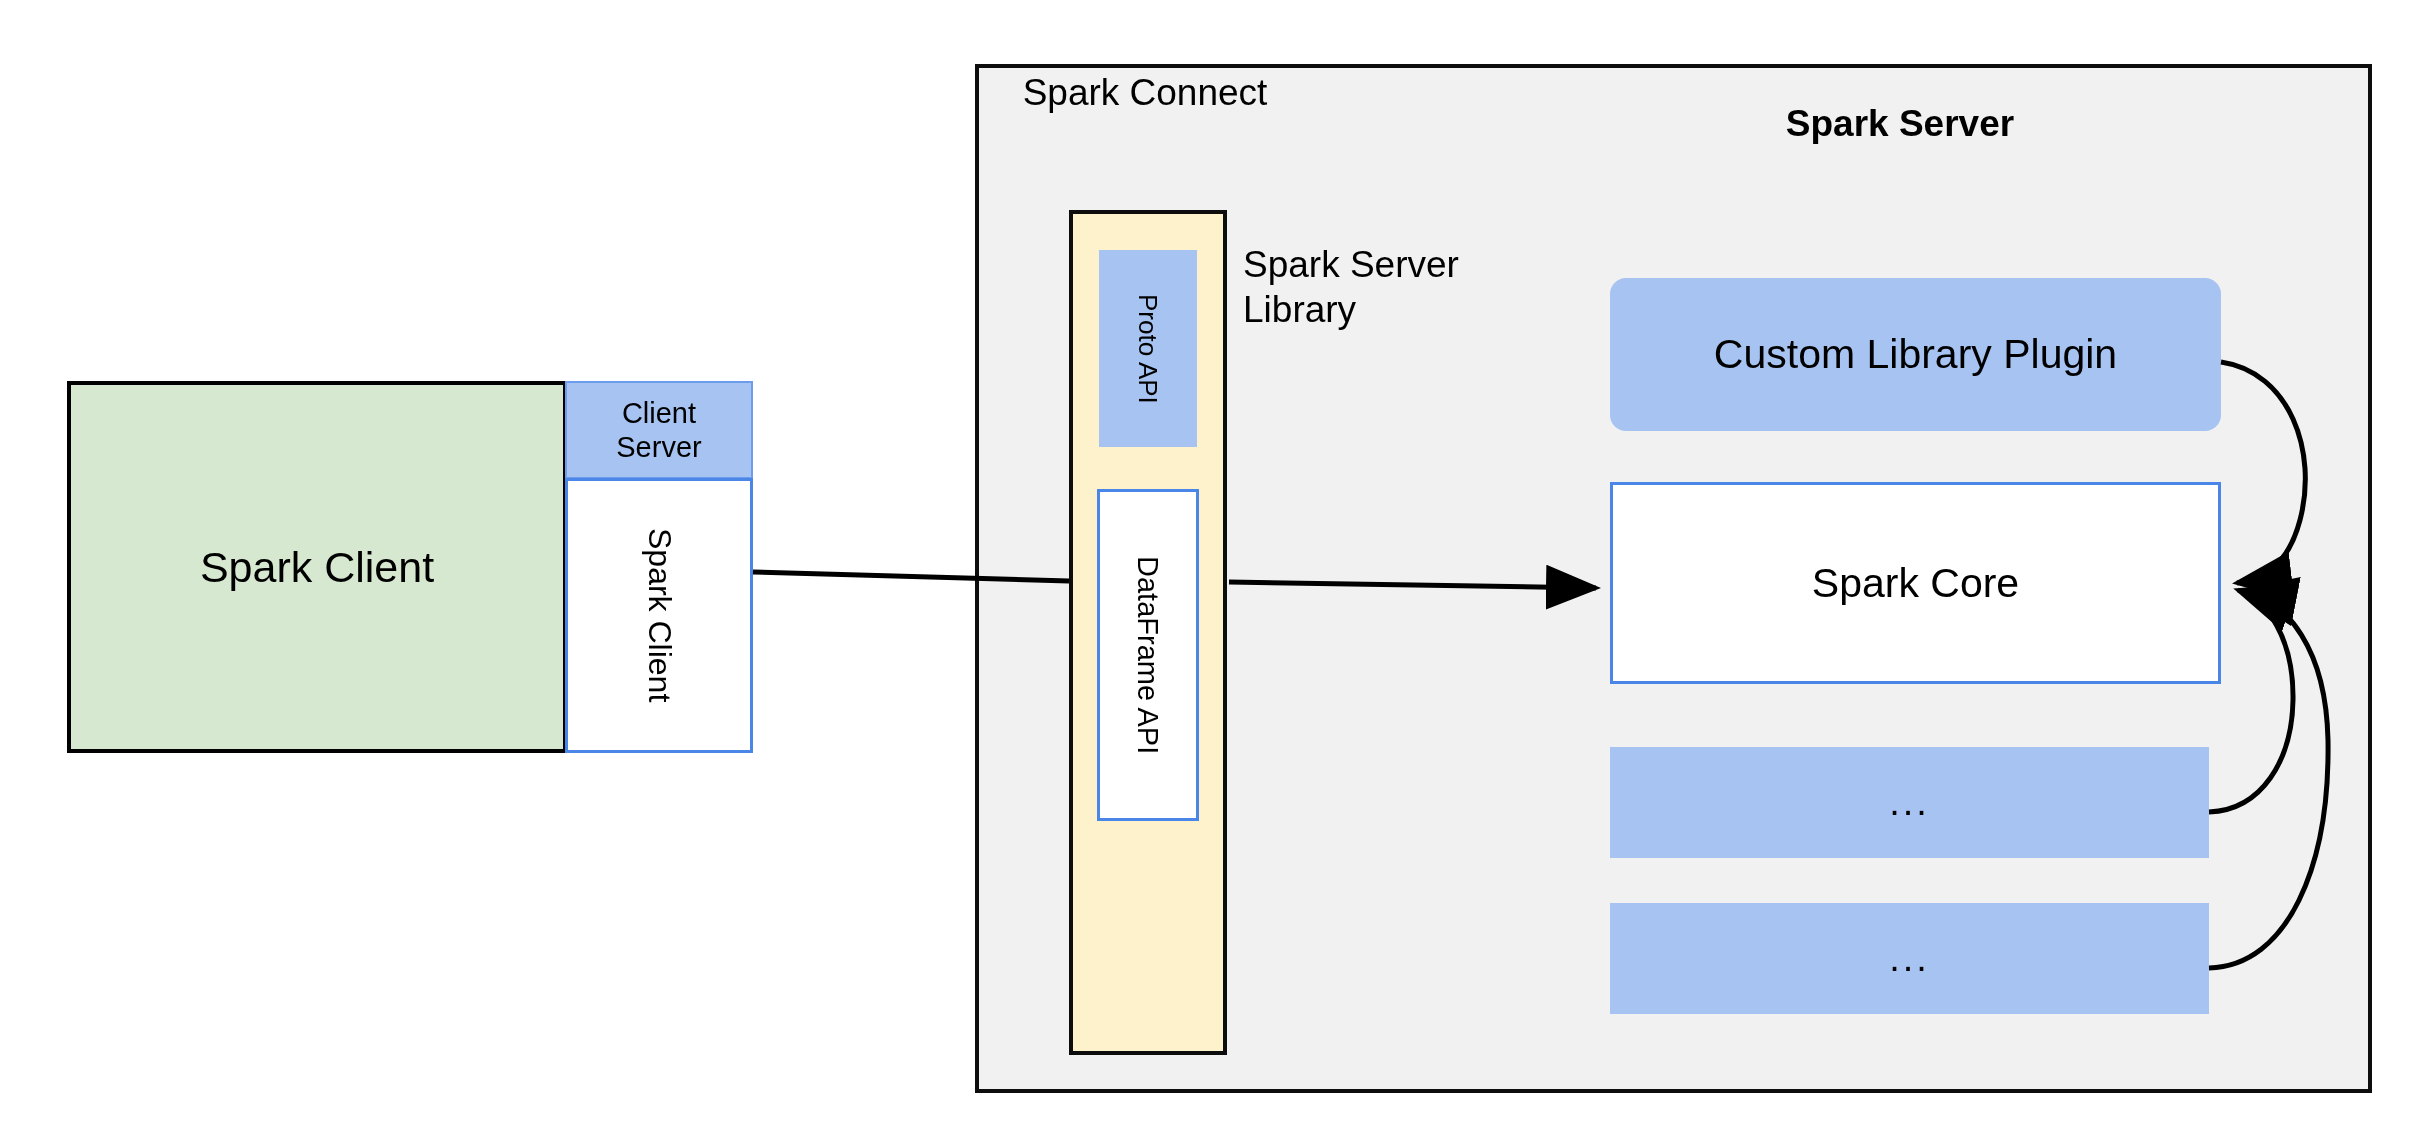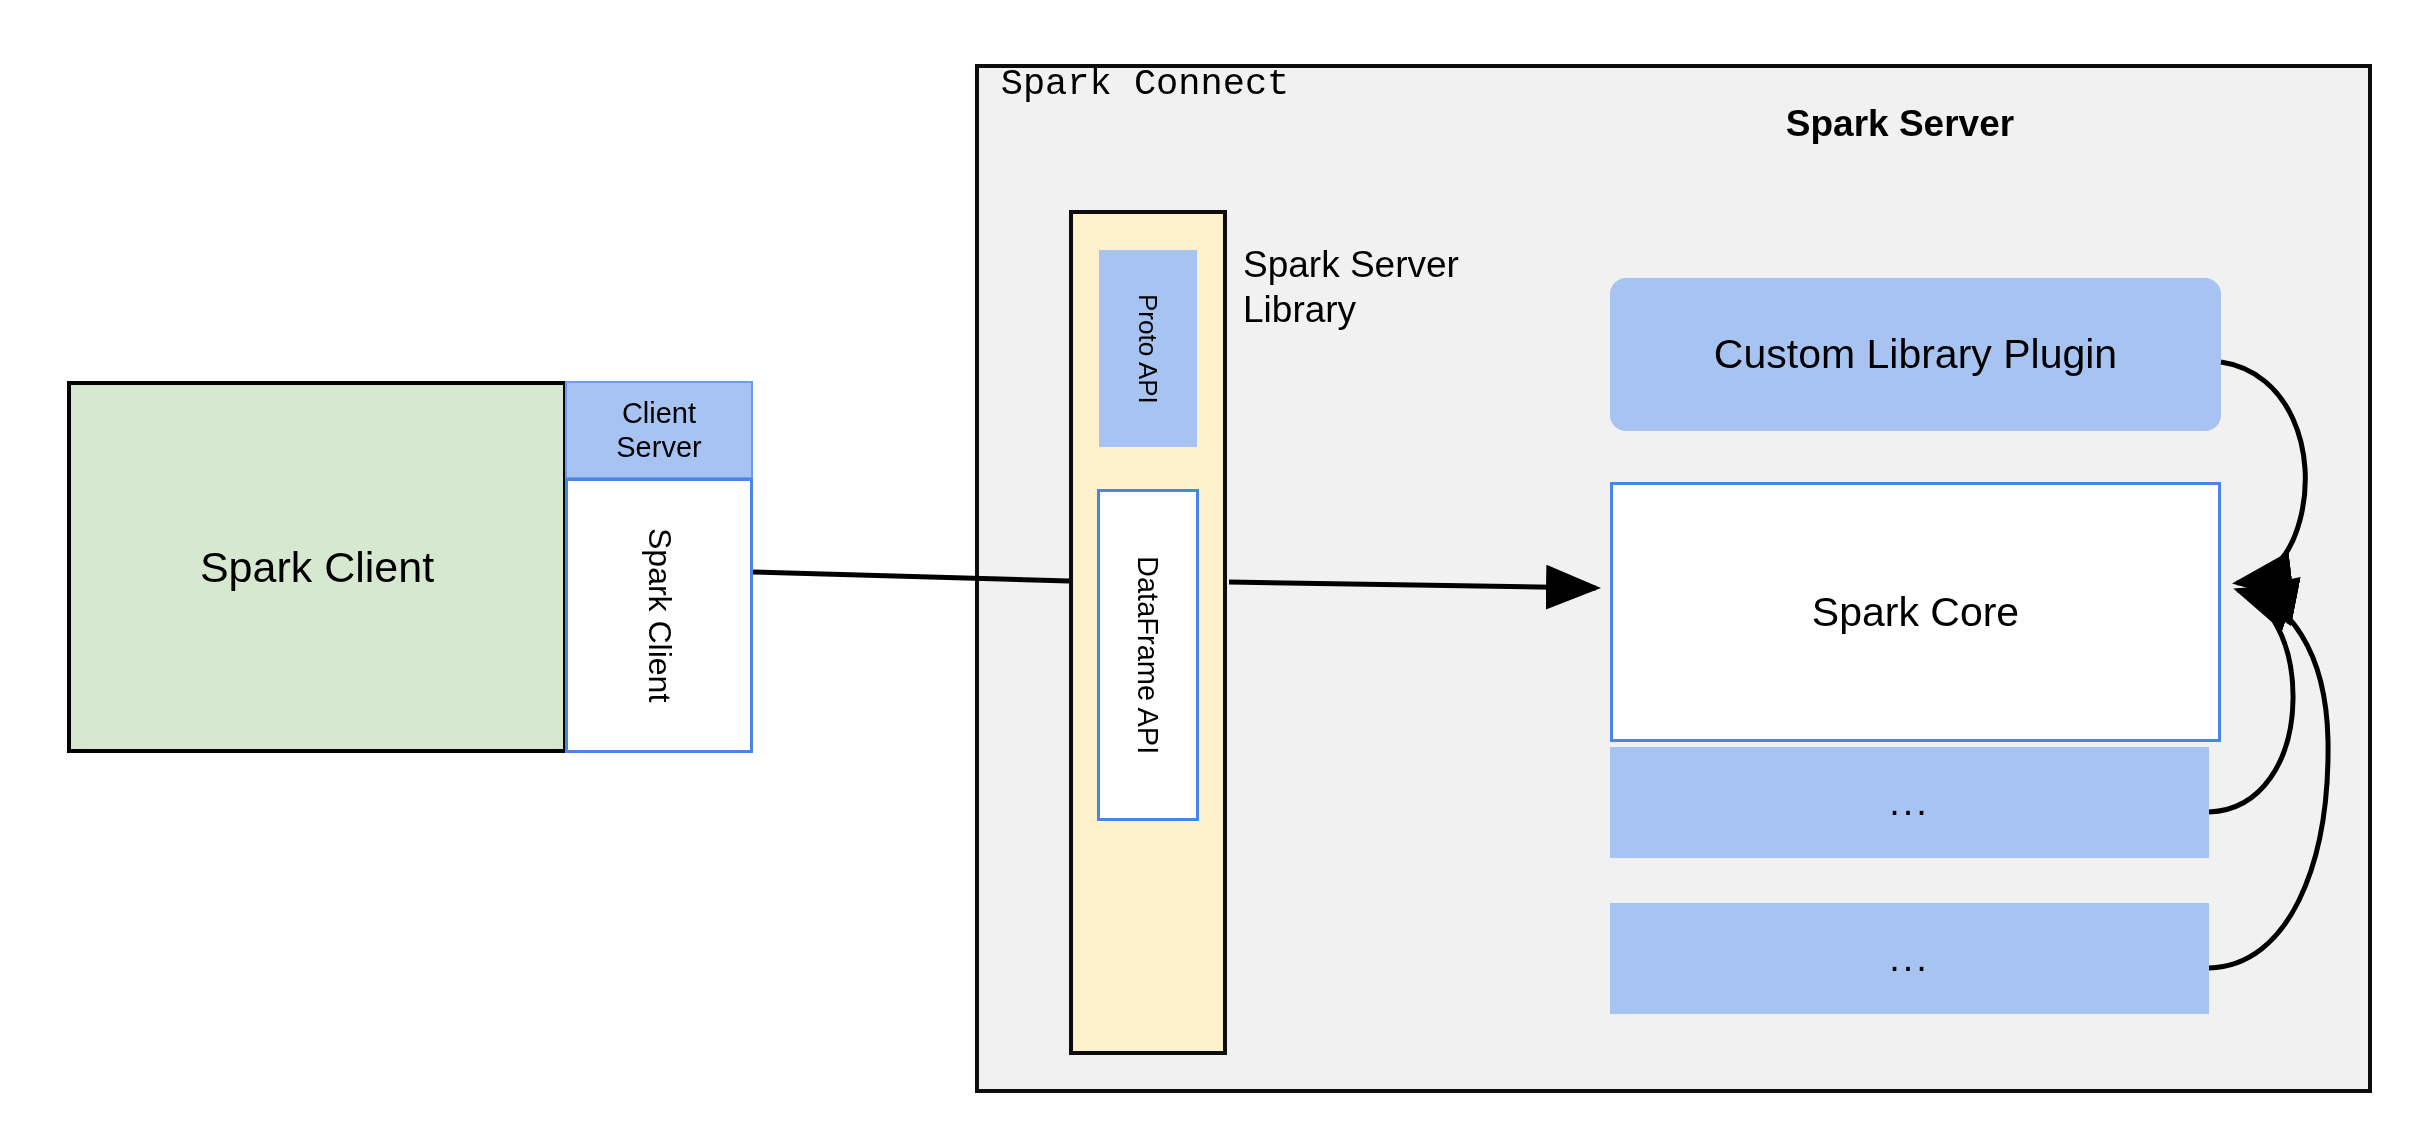--- a/index.html
+++ b/index.html
@@ -78,29 +78,28 @@
     height: 1029px;
     background: #f1f1f1;
     border: 4px solid #0d0d0d;
     display: block;
     z-index: 1;
   }
 
   
   .lbl-connect-api {
     left: 1000px;
-    top: 62px;
+    top: 70px;
     width: 290px;
     height: 100px;
     font-size: 37px;
     display: block;
     text-align: center;
     line-height: 1.22;
     z-index: 4;
-    font-family: Liberation Mono, monospace;
   }
 
   .lbl-spark-server {
     left: 1650px;
     top: 98px;
     width: 500px;
     height: 52px;
     font-size: 37px;
     font-weight: bold;
     z-index: 4;
@@ -160,21 +159,21 @@
     background: #a6c3f2;
     font-size: 41px;
     z-index: 3;
     border-radius: 16px;
   }
 
   .spark-core {
     left: 1610px;
     top: 482px;
     width: 611px;
-    height: 260px;
+    height: 202px;
     background: #ffffff;
     border: 3px solid #4a86e8;
     font-size: 41px;
     z-index: 3;
   }
 
   .dots-block-1 {
     left: 1610px;
     top: 747px;
     width: 599px;

